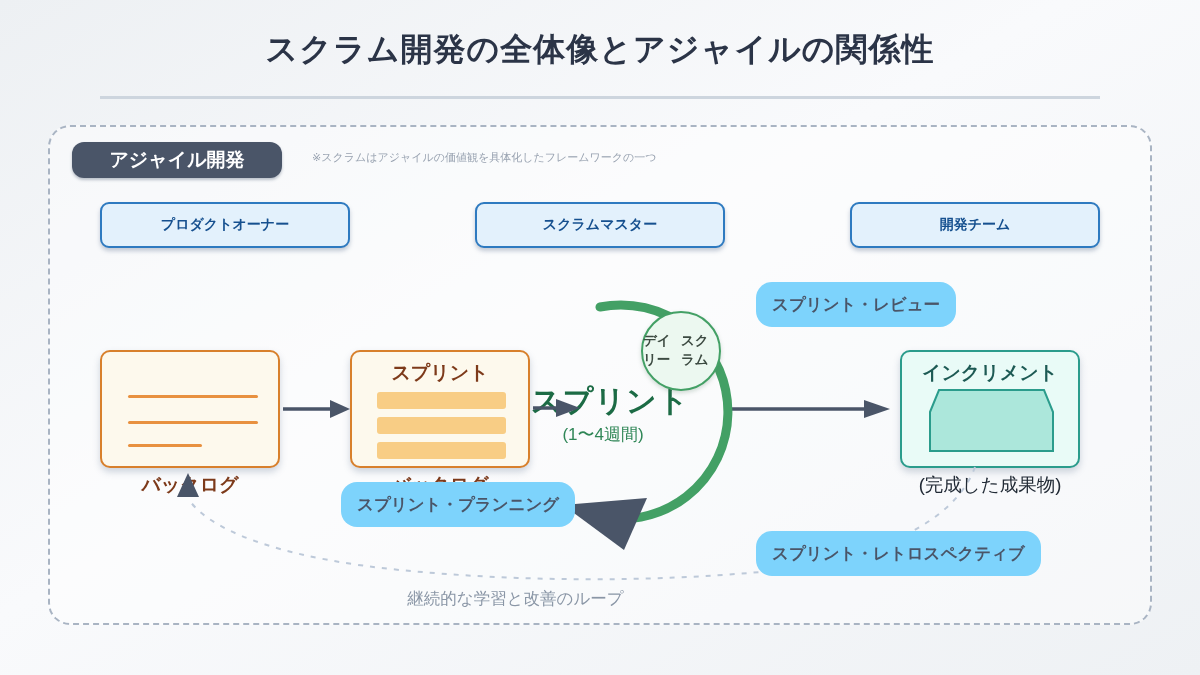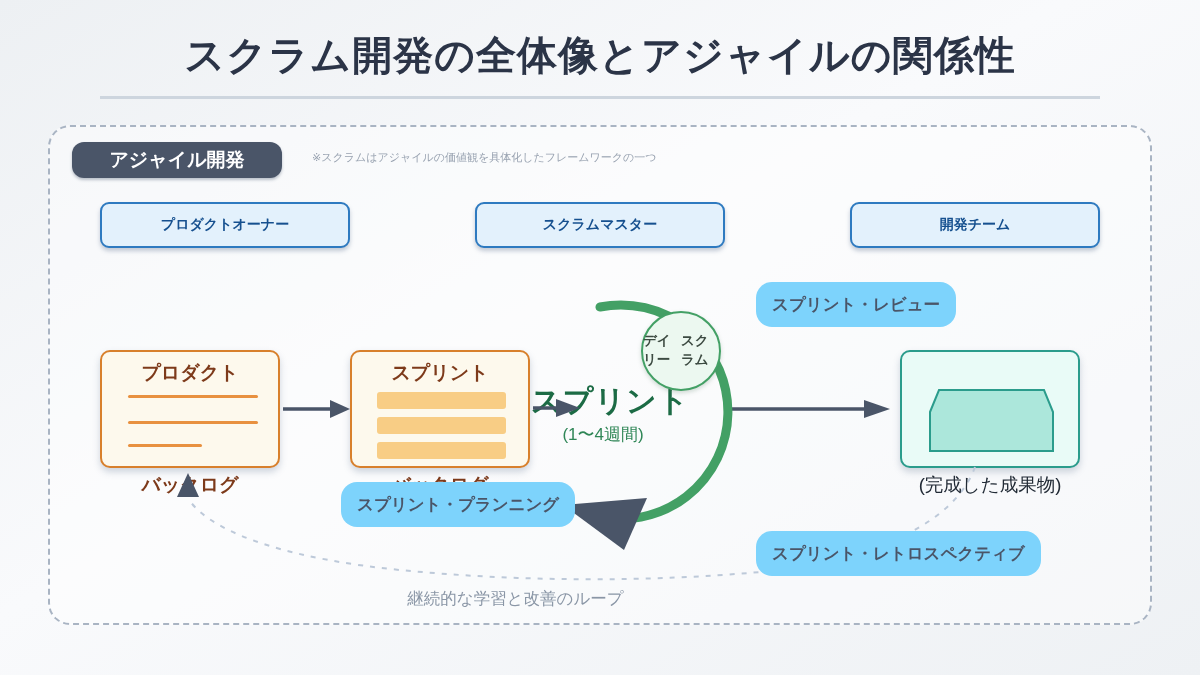--- a/index.html
+++ b/index.html
@@ -4,21 +4,21 @@
 <style>
   html,body{margin:0;padding:0;}
   body{
     width:1200px;height:675px;position:relative;overflow:hidden;
     font-family:"Liberation Sans","DejaVu Sans",sans-serif;
     background:linear-gradient(150deg,#edf0f3 0%,#f9fafc 45%,#eef1f4 100%);
   }
   .abs{position:absolute;}
   
   .page-title{top:28px;left:0;width:1200px;text-align:center;
-    font-size:40px;font-weight:800;color:#2b3447;letter-spacing:1px;}
+    font-size:32px;font-weight:800;color:#2b3447;letter-spacing:1px;}
   .title-divider{top:96px;left:100px;width:1000px;height:3px;background:#cdd5de;}
   
   .agile-container{left:48px;top:125px;width:1104px;height:500px;box-sizing:border-box;
     border:2px dashed #a9b4c3;border-radius:22px;background:rgba(255,255,255,.45);}
   
   .agile-badge{left:72px;top:142px;width:210px;height:36px;background:#4a5568;
     border-radius:12px;color:#fff;font-weight:bold;font-size:19px;
     display:flex;align-items:center;justify-content:center;z-index:6;
     box-shadow:0 2px 3px rgba(70,85,110,.35);}
   .agile-note{left:312px;top:150px;font-size:11px;color:#98a2b0;z-index:6;}
@@ -70,34 +70,34 @@
 <div class="abs title-divider"></div>
 
 <div class="abs agile-container"></div>
 
 <div class="abs card-caption" id="product-caption">バックログ</div>
 <div class="abs card-caption" id="sprint-caption">バックログ</div>
 <div class="abs sprint-label">スプリント</div>
 <div class="abs sprint-duration">(1〜4週間)</div>
 
 <div class="abs cardbox orange" id="product-box">
-  <div class="card-title">プロダクト</div>
   <div class="pline" style="top:43px;width:130px;"></div>
   <div class="pline" style="top:69px;width:130px;"></div>
   <div class="pline" style="top:92px;width:74px;"></div>
 </div>
 
 <div class="abs cardbox orange" id="sprint-box">
   <div class="card-title">スプリント</div>
   <div class="sbar" style="top:40px;"></div>
   <div class="sbar" style="top:65px;"></div>
   <div class="sbar" style="top:90px;"></div>
 </div>
 
 <div class="abs cardbox" id="increment-box">
+  <div class="card-title">インクリメント</div>
   <svg width="126" height="64" style="position:absolute;left:27px;top:37px;">
     <polygon points="1,23 10,1 115,1 124,23 124,62 1,62" fill="#ace7db" stroke="#2b9c8c" stroke-width="2"></polygon>
   </svg>
 </div>
 <div class="abs inc-caption">(完成した成果物)</div>
 
 <svg class="abs svg-layer" viewBox="0 0 1200 675">
 
   <g>
     <line x1="283" y1="409" x2="331" y2="409" stroke="#4a5568" stroke-width="3.5"></line>

